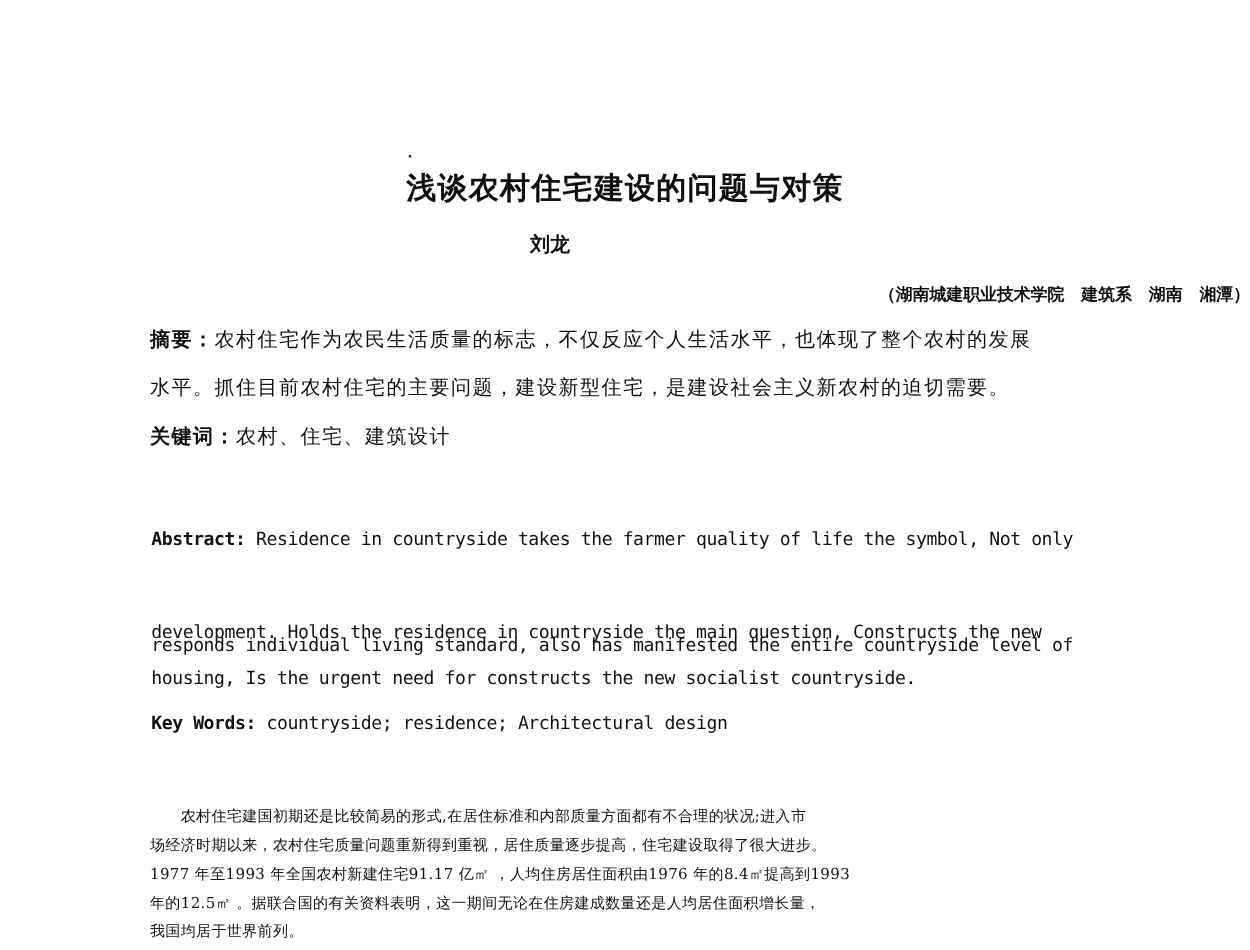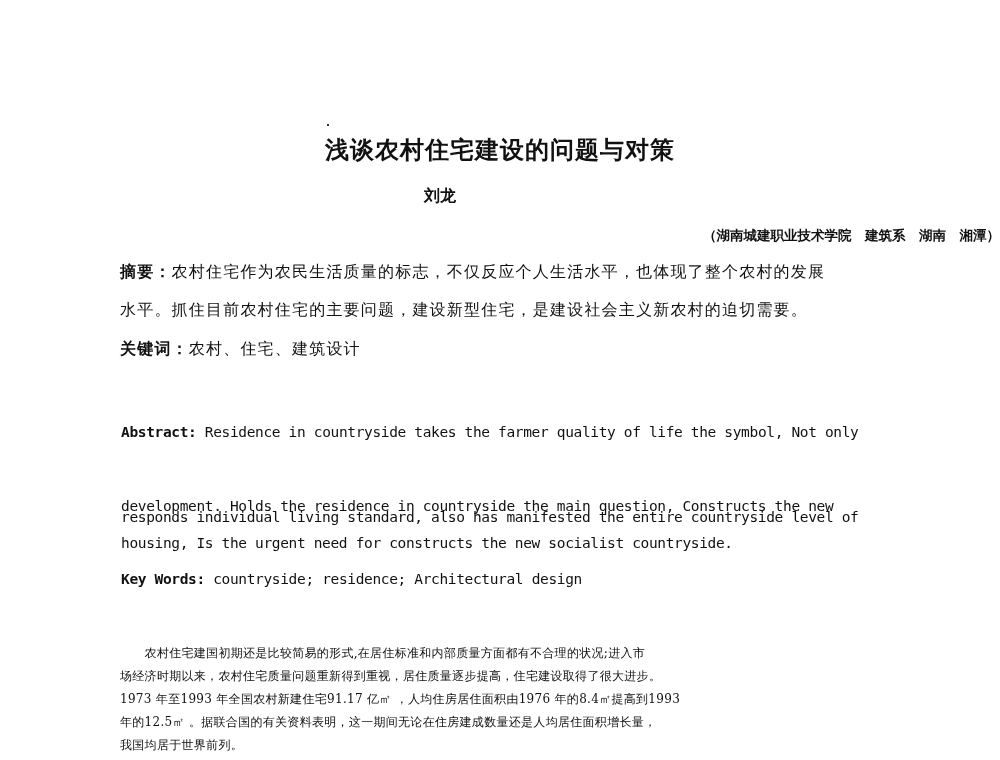--- a/index.html
+++ b/index.html
@@ -36,15 +36,15 @@
 </div>
 <div class="abs en-line" style="top:461px;margin-top:48px;">responds individual living standard, also has manifested the entire countryside level of</div>
 <div class="abs en-line" style="top:498px;">development. Holds the residence in countryside the main question, Constructs the new</div>
 <div class="abs en-line" style="top:535px;">housing, Is the urgent need for constructs the new socialist countryside.</div>
 <div class="abs en-line" style="top:571px;">
   <span class="lbl">Key Words:</span> <span>countryside; residence; Architectural design</span>
 </div>
 
 <div class="abs body-line" style="top:645px;">　　农村住宅建国初期还是比较简易的形式,在居住标准和内部质量方面都有不合理的状况;进入市</div>
 <div class="abs body-line" style="top:668px;">场经济时期以来，农村住宅质量问题重新得到重视，居住质量逐步提高，住宅建设取得了很大进步。</div>
-<div class="abs body-line" style="top:691px;">1973 年至1993 年全国农村新建住宅91.17 亿㎡ ，人均住房居住面积由1976 年的8.4㎡提高到1993</div>
+<div class="abs body-line" style="top:691px;">1977 年至1993 年全国农村新建住宅91.17 亿㎡ ，人均住房居住面积由1976 年的8.4㎡提高到1993</div>
 <div class="abs body-line" style="top:714px;">年的12.5㎡ 。据联合国的有关资料表明，这一期间无论在住房建成数量还是人均居住面积增长量，</div>
 <div class="abs body-line" style="top:737px;">我国均居于世界前列。</div>
 
 </body></html>

